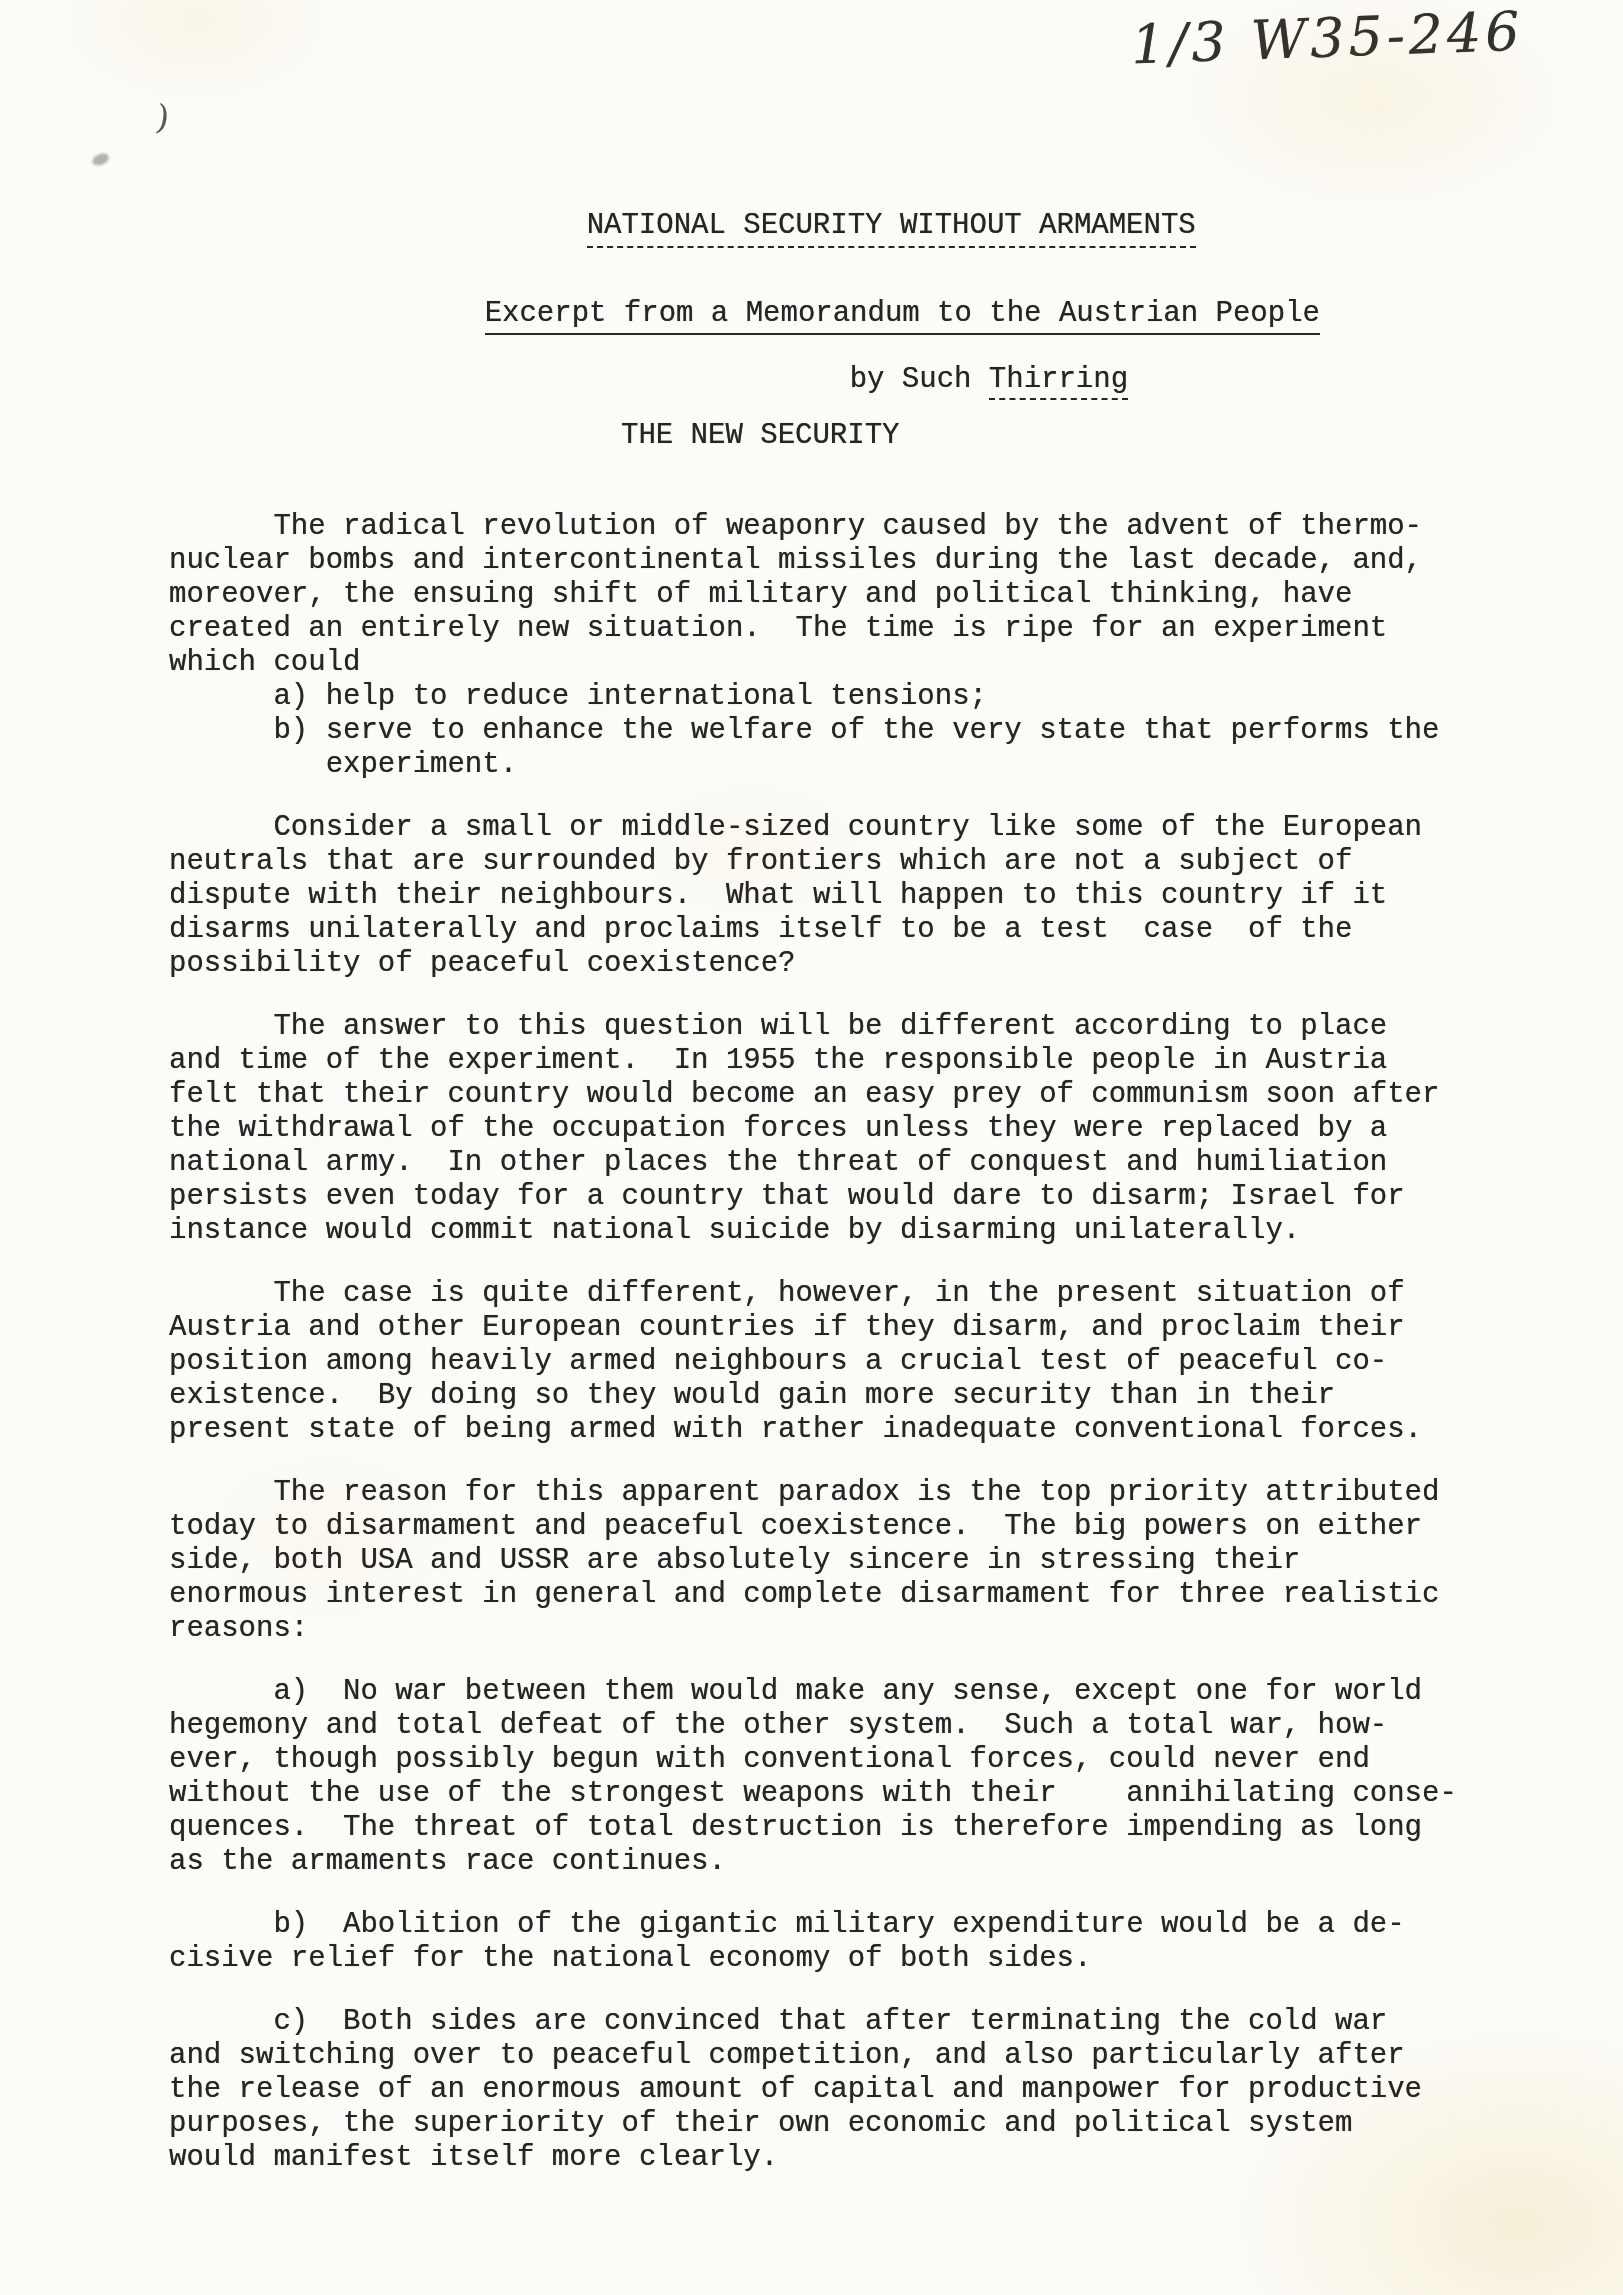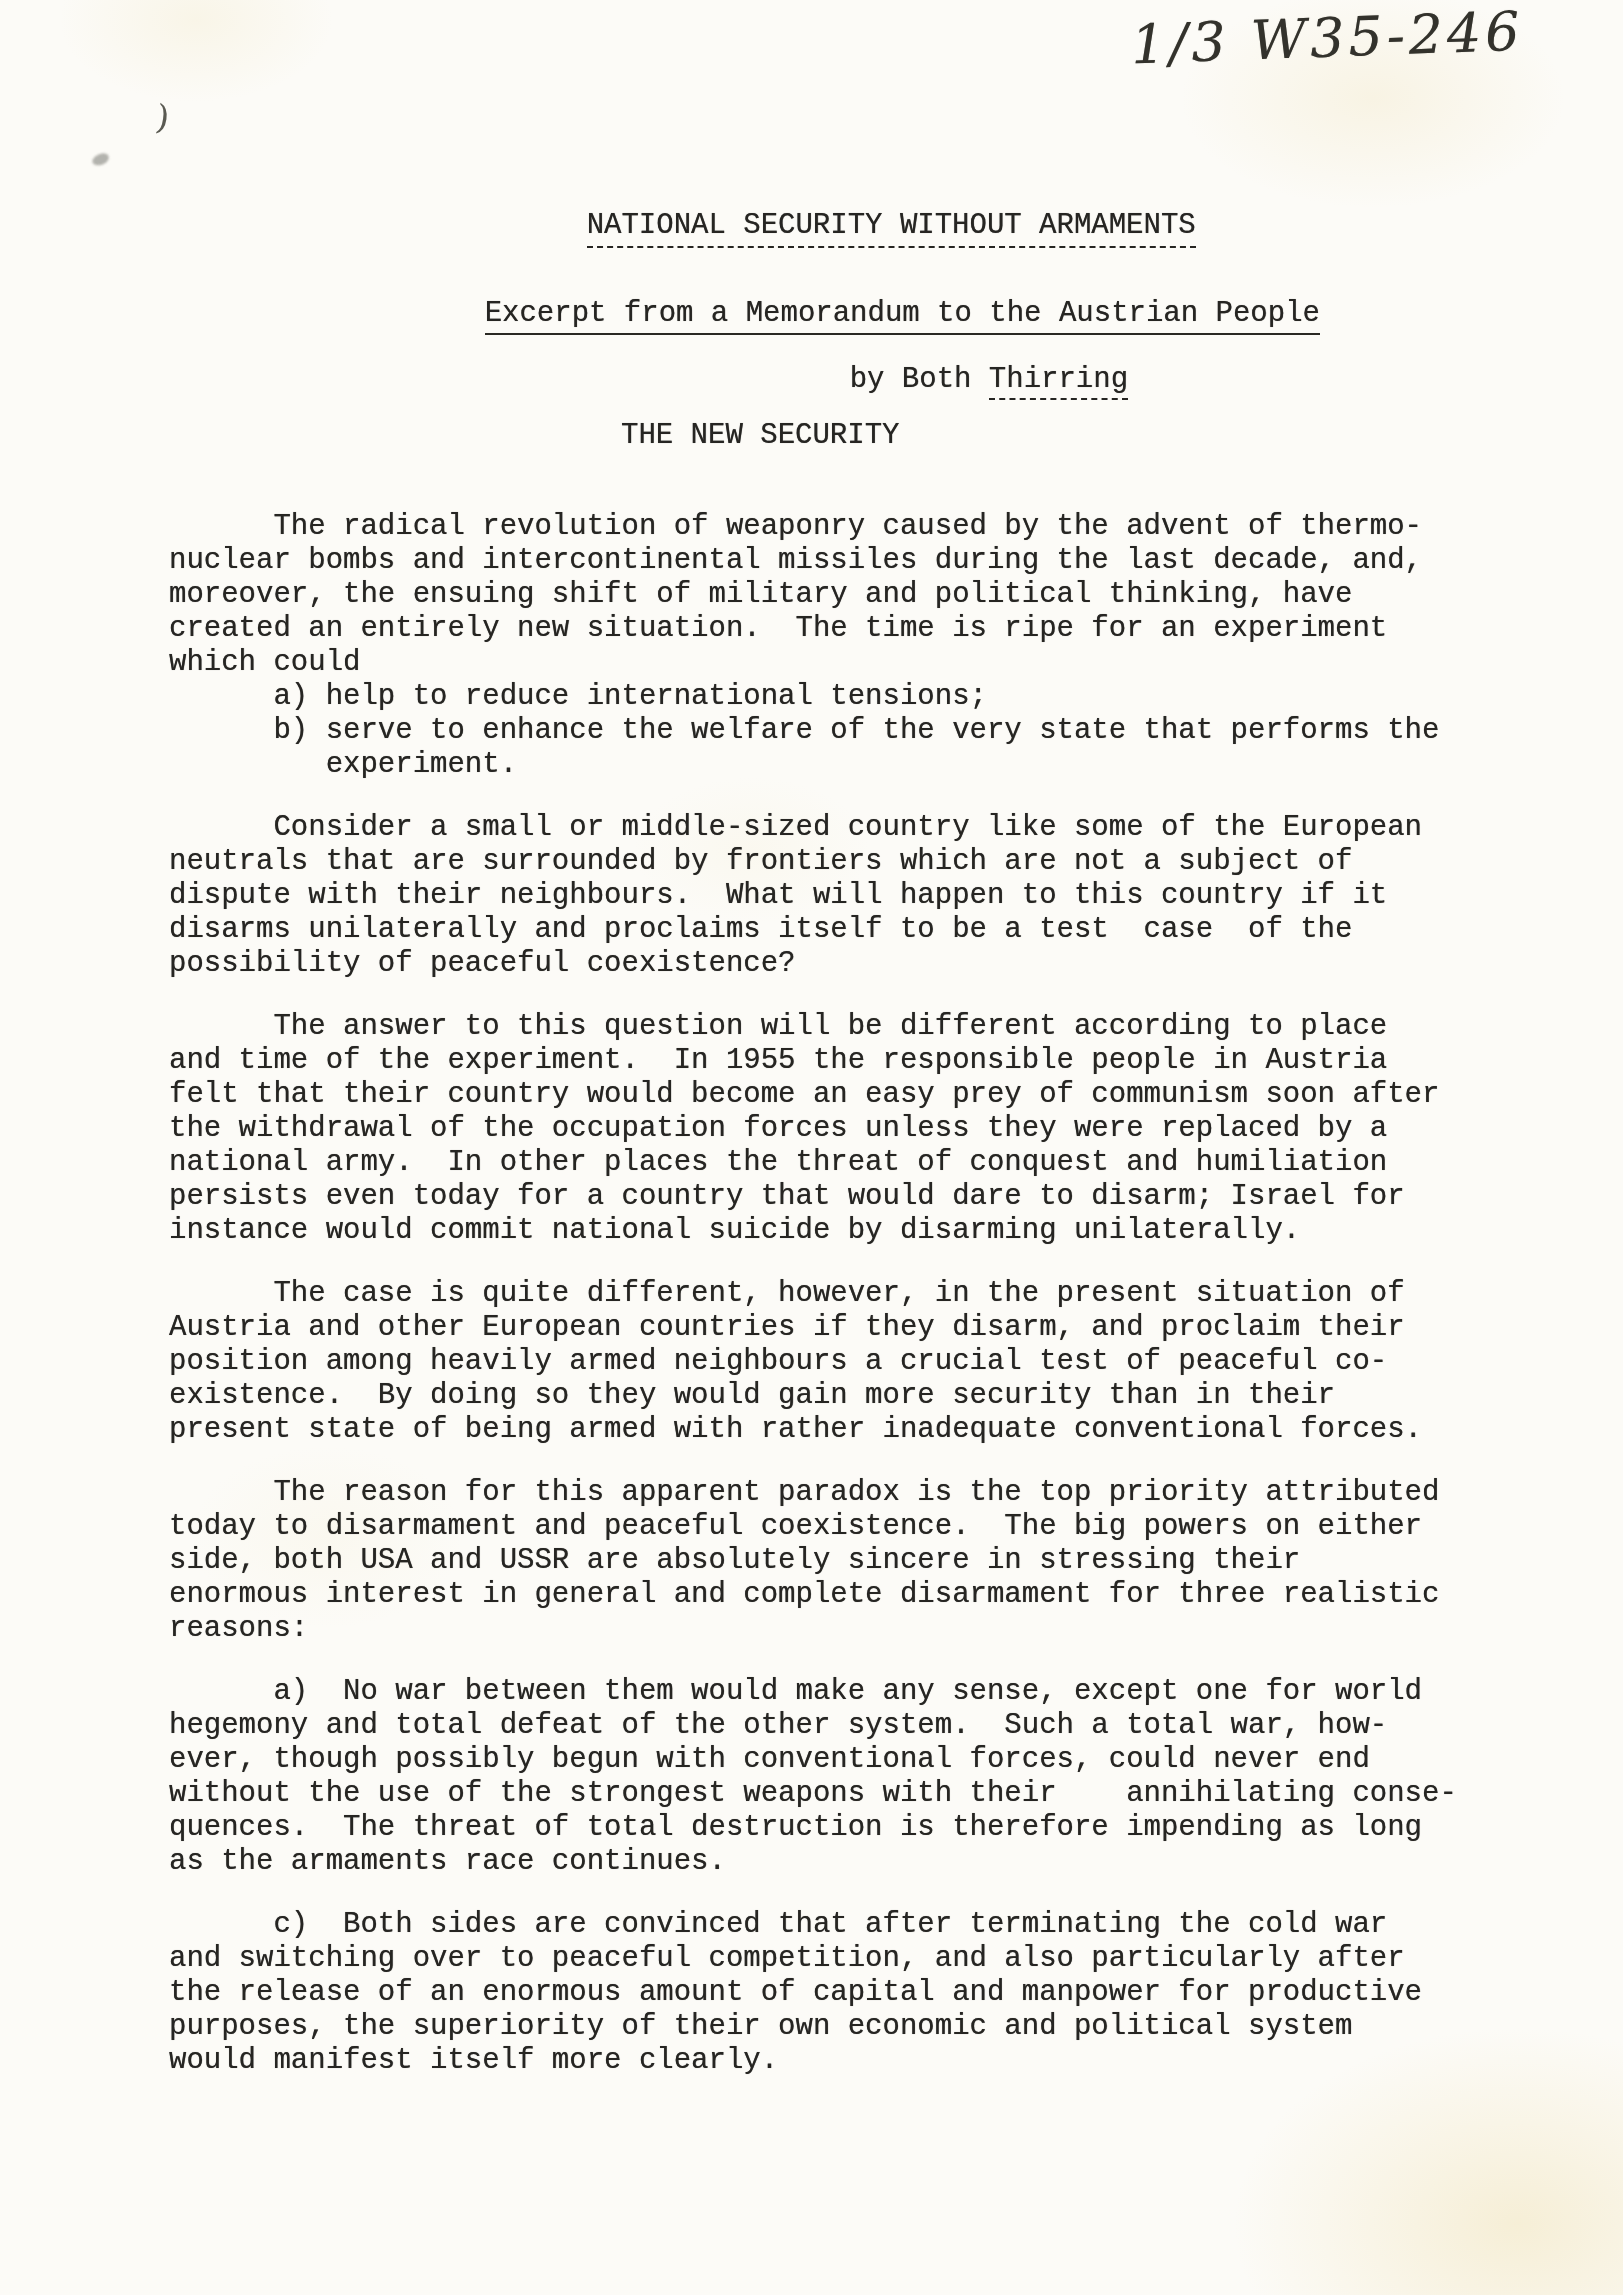--- a/index.html
+++ b/index.html
@@ -102,21 +102,21 @@
 
   <div class="hdr typewriter" style="left:517px; top:175px;">
     <span class="title-underline">NATIONAL SECURITY WITHOUT ARMAMENTS</span>
   </div>
 
   <div class="hdr typewriter" style="left:383px; top:263px;">
     <span class="subtitle-underline">Excerpt from a Memorandum to the Austrian People</span>
   </div>
 
   <div class="hdr typewriter" style="left:780px; top:329px;">
-    <span>by Both </span><span class="name-underline">Thirring</span>
+    <span>by Such </span><span class="name-underline">Thirring</span>
   </div>
 
   <div class="hdr typewriter" style="left:621px; top:419px;">THE NEW SECURITY</div>
 
   <div class="body-text">
     <div class="para typewriter">      The radical revolution of weaponry caused by the advent of thermo-
 nuclear bombs and intercontinental missiles during the last decade, and,
 moreover, the ensuing shift of military and political thinking, have
 created an entirely new situation.  The time is ripe for an experiment
 which could
@@ -144,20 +144,22 @@
 today to disarmament and peaceful coexistence.  The big powers on either
 side, both USA and USSR are absolutely sincere in stressing their
 enormous interest in general and complete disarmament for three realistic
 reasons:</div>
     <div class="para typewriter">      a)  No war between them would make any sense, except one for world
 hegemony and total defeat of the other system.  Such a total war, how-
 ever, though possibly begun with conventional forces, could never end
 without the use of the strongest weapons with their    annihilating conse-
 quences.  The threat of total destruction is therefore impending as long
 as the armaments race continues.</div>
+    <div class="para typewriter">      b)  Abolition of the gigantic military expenditure would be a de-
+cisive relief for the national economy of both sides.</div>
     <div class="para typewriter">      c)  Both sides are convinced that after terminating the cold war
 and switching over to peaceful competition, and also particularly after
 the release of an enormous amount of capital and manpower for productive
 purposes, the superiority of their own economic and political system
 would manifest itself more clearly.</div>
   </div>
 
 </div>
 
 

